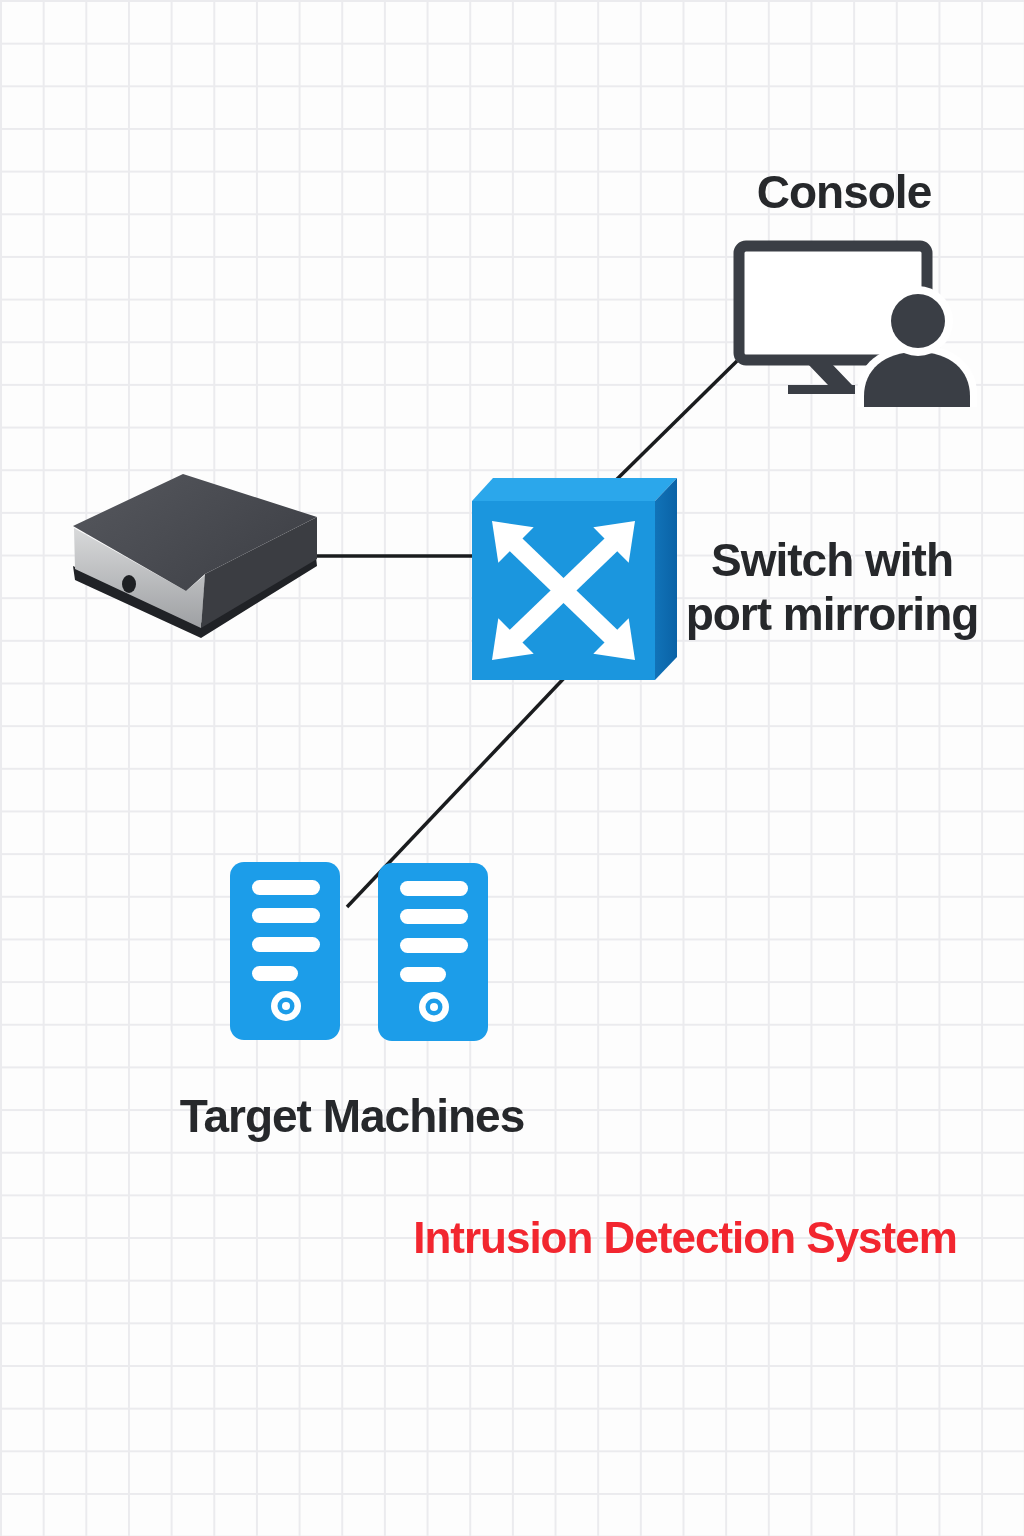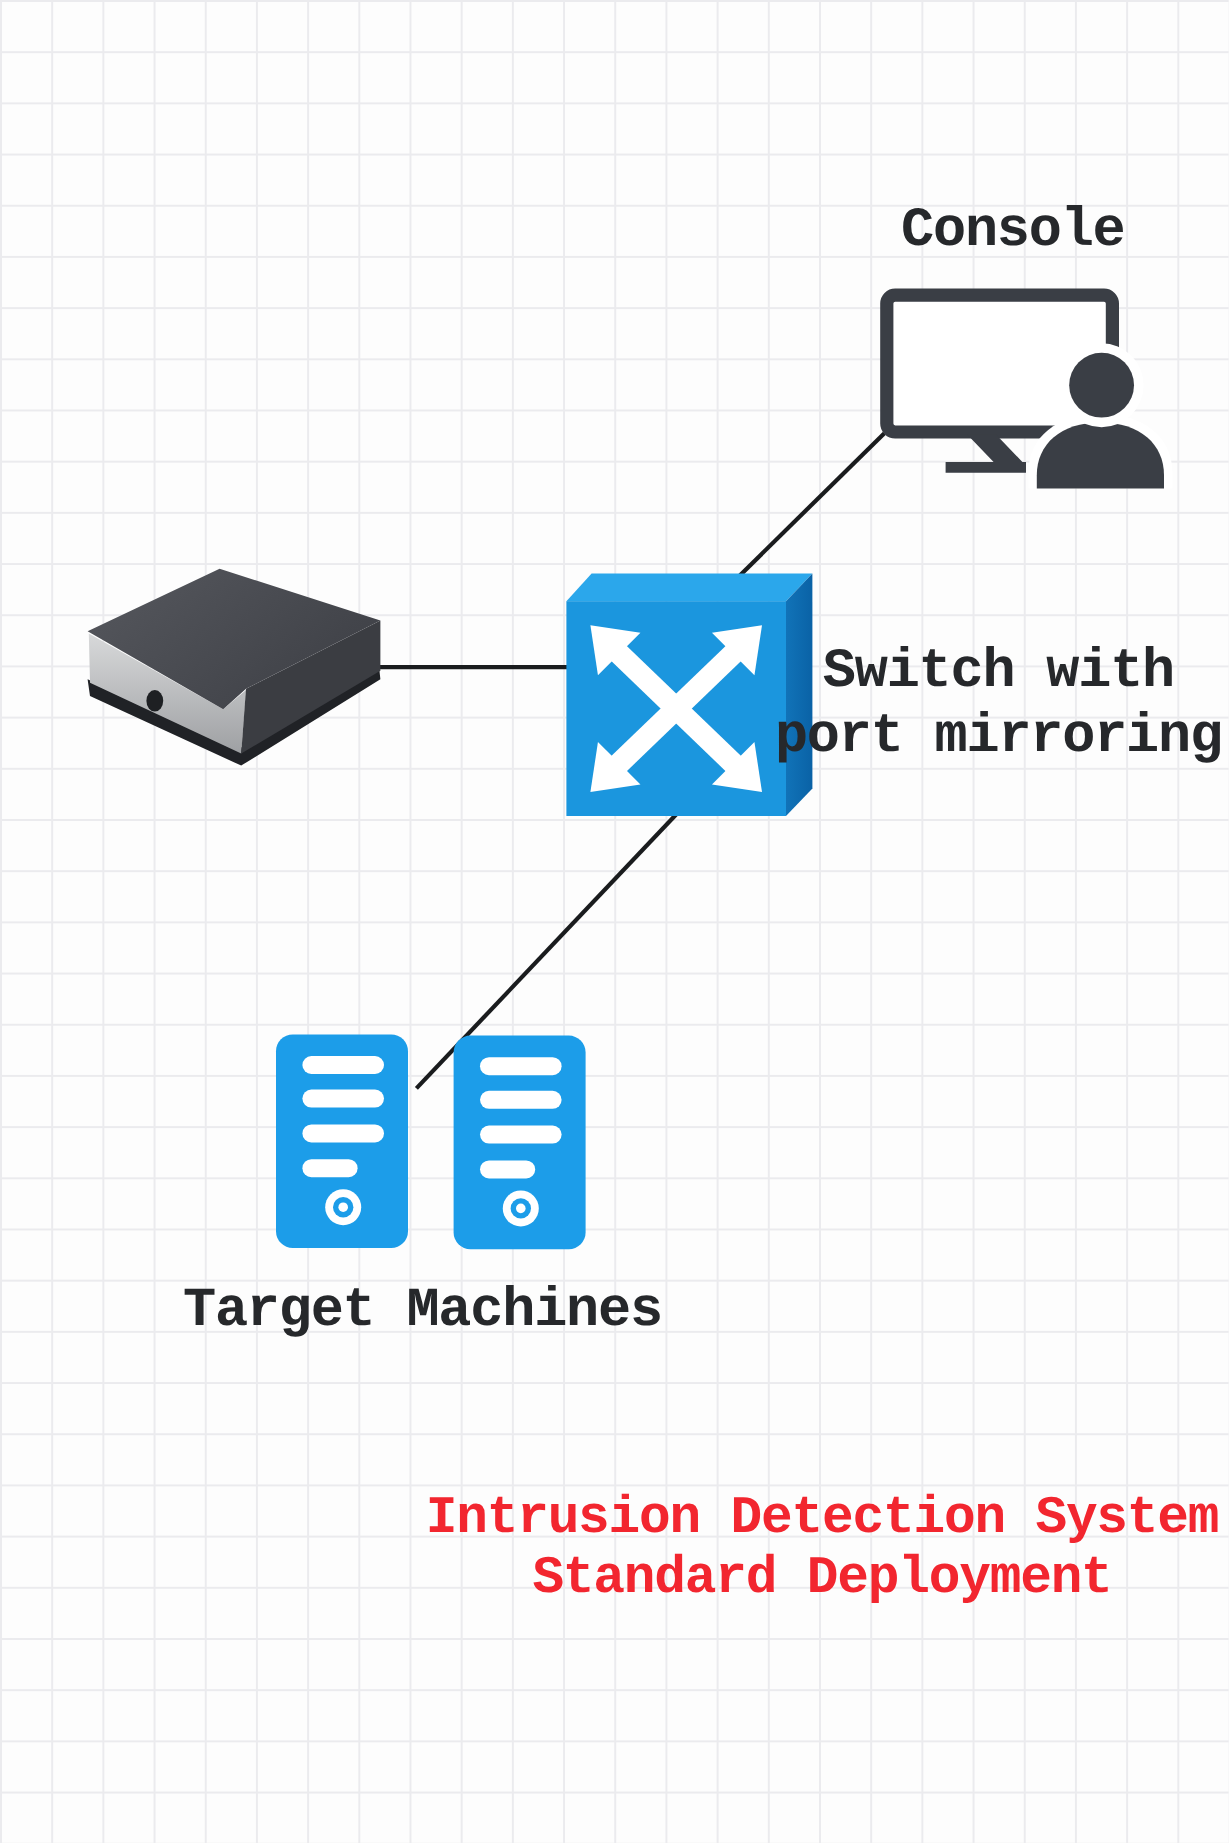--- a/index.html
+++ b/index.html
@@ -5,21 +5,21 @@
   html,body{margin:0;padding:0;}
   .canvas{
     position:relative;
     width:1024px;height:1536px;
     overflow:hidden;
     background-color:#FDFDFD;
     background-image:
       linear-gradient(to right,#EBEBEE 2px,transparent 2px),
       linear-gradient(to bottom,#EBEBEE 2px,transparent 2px);
     background-size:42.67px 42.67px;
-    font-family:Liberation Mono, monospace;
+    font-family:Liberation Sans, sans-serif;
   }
   .diagram-svg{position:absolute;left:0;top:0;}
   .lbl{
     position:absolute;
     transform:translateX(-50%);
     text-align:center;
     font-weight:700;
     font-size:46px;
     line-height:55px;
     letter-spacing:-1px;
@@ -114,20 +114,19 @@
   </svg>
 
   <div class="lbl" style="left:844px;top:165px">Console</div>
 
 
   <div class="lbl lbl-switch" style="left:832px;top:533px">
     <div>Switch with</div>
     <div>port mirroring</div>
   </div>
 
-  <div class="lbl" style="left:352px;top:1065px">Target Machines</div>
+  <div class="lbl" style="left:352px;top:1089px">Target Machines</div>
 
-  <div class="title" style="left: 685px; top: 1213px; color: rgb(242, 38, 47); margin-top: 28px;">
+  <div class="title" style="left: 685px; top: 1213px; color: rgb(242, 38, 47);">
     <div>Intrusion Detection System</div>
-    <div>Standard Deployment</div>
   </div>
 
 </div>
 
 </body></html>

